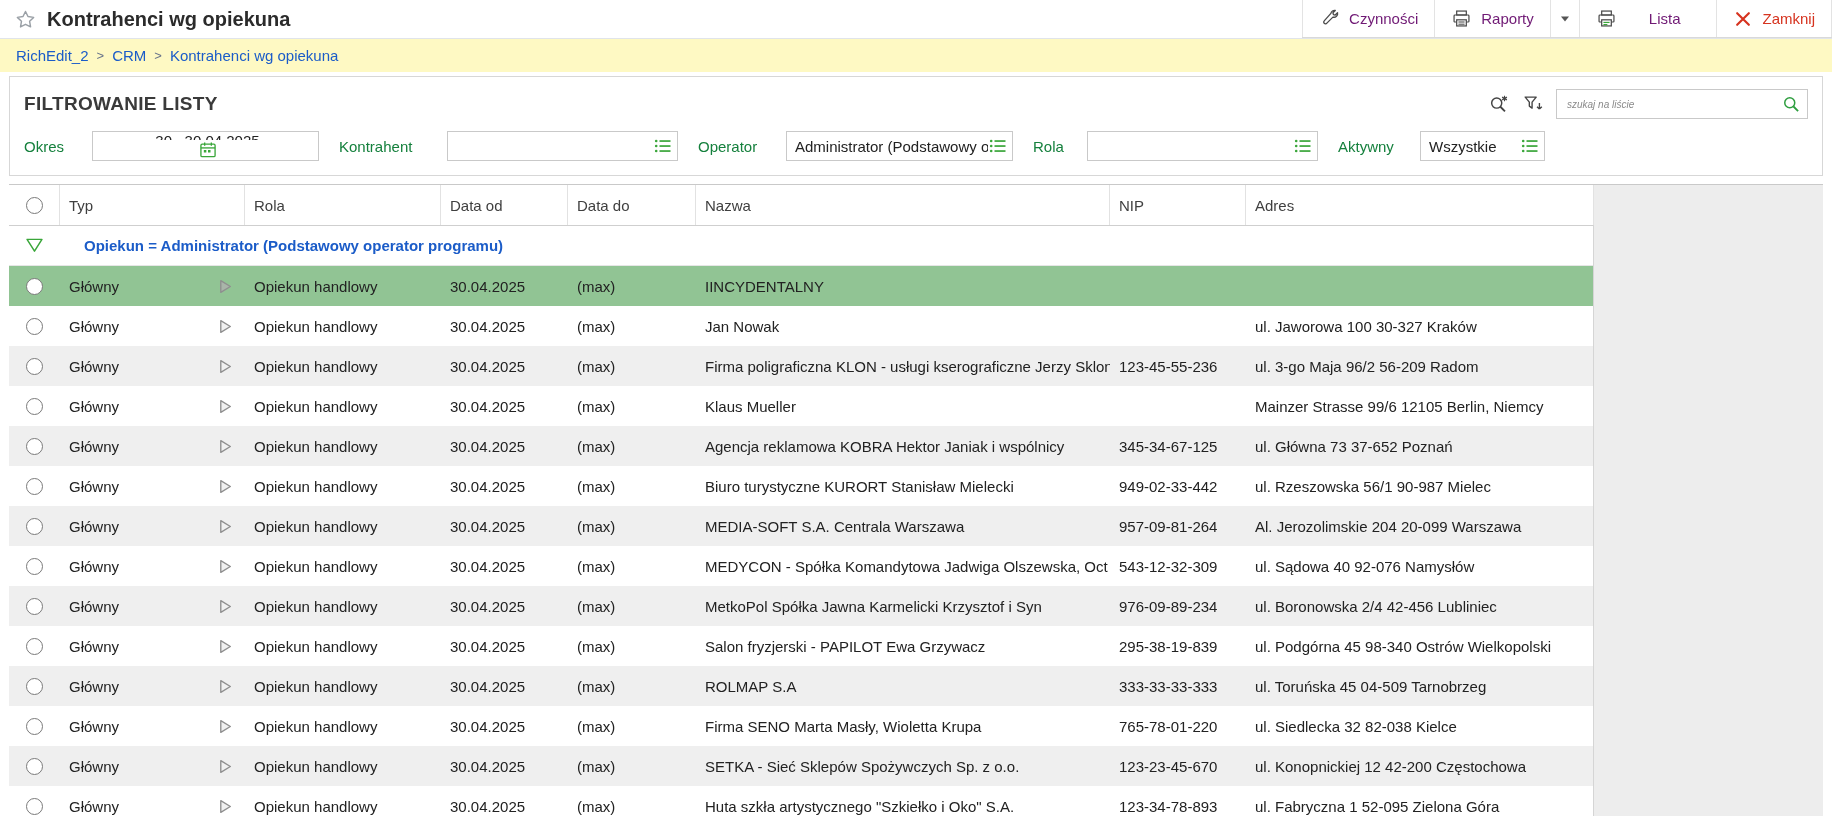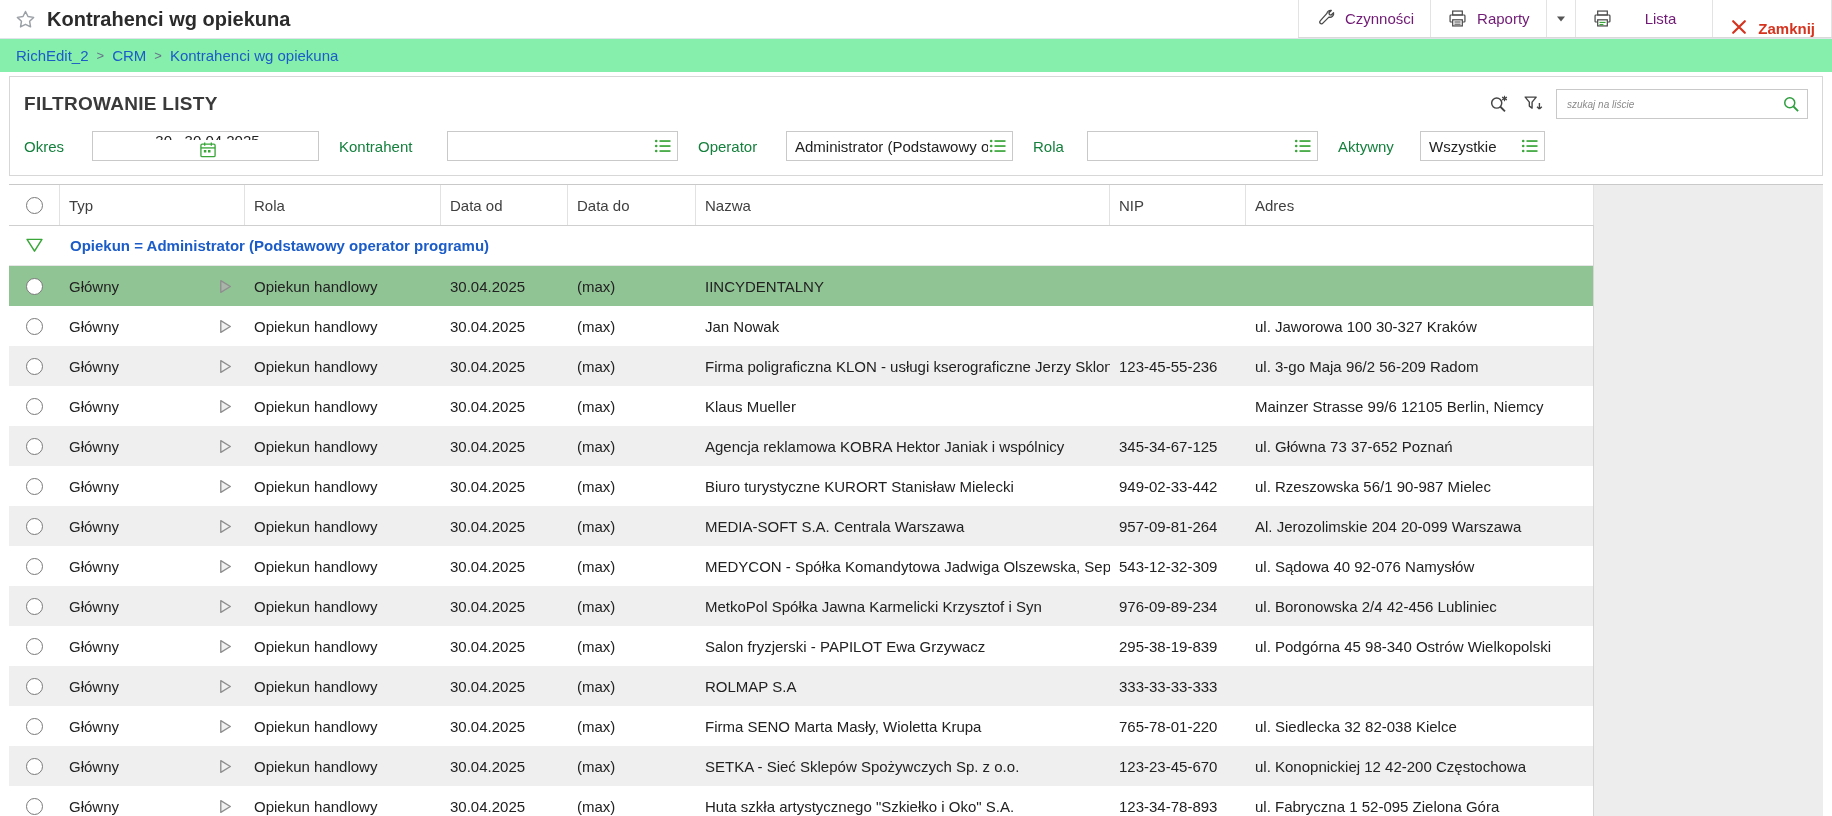--- a/index.html
+++ b/index.html
@@ -9,25 +9,25 @@
 
   
   .titlebar { height:38px; display:flex; align-items:stretch; background:#fff; flex:0 0 auto; }
   .titlebar-left { display:flex; align-items:center; padding-left:14px; gap:10px; }
   .page-title { font-size:20px; font-weight:700; color:#2b2b2b; }
   .titlebar-actions { margin-left:auto; display:flex; align-items:stretch; border-bottom:1px solid #d9d9d9; }
   .tb-btn { display:flex; align-items:center; gap:9px; padding:0 16px; border-left:1px solid #e3e3e3; background:#fff; font-size:15px; color:#701a75; cursor:pointer; }
   .tb-btn:last-child { border-right:1px solid #e3e3e3; }
   .tb-btn.tb-narrow { padding:0 9px; }
   .tb-btn.tb-lista { gap:32px; padding-right:36px; }
-  .tb-btn.tb-close { color:#d6331f; font-weight:700;align-items:flex-end; }
+  .tb-btn.tb-close { color:#d6331f; font-weight:400; }
   .tb-icon { display:flex; align-items:center; }
 
   
-  .breadcrumb { height:34px; background:#86efac; border-top:1px solid #e0e4ea; display:flex; align-items:center; padding-left:16px; font-size:15px; flex:0 0 auto; }
+  .breadcrumb { height:34px; background:#fef9c3; border-top:1px solid #e0e4ea; display:flex; align-items:center; padding-left:16px; font-size:15px; flex:0 0 auto; }
   .crumb { color:#1b5cc8; cursor:pointer; }
   .crumb-sep { margin:0 8px; color:#67738a; font-size:13px; }
 
   
   .filter-panel { margin:4px 9px 0 9px; border:1px solid #d7d7d7; background:#fff; padding:10px 14px 14px 14px; flex:0 0 auto; }
   .filter-top { display:flex; align-items:center; height:34px; }
   .filter-title { font-size:19px; font-weight:700; color:#3a3a3a; letter-spacing:.3px; }
   .filter-tools { margin-left:auto; display:flex; align-items:center; gap:12px; }
   .tool-icon { display:flex; align-items:center; cursor:pointer; }
   .search-box { width:252px; height:30px; border:1px solid #c9c9c9; display:flex; align-items:center; padding:0 6px 0 10px; background:#fff; }
@@ -56,21 +56,21 @@
   .col-dataod { width:127px; flex:0 0 127px; }
   .col-datado { width:128px; flex:0 0 128px; }
   .col-nazwa { width:414px; flex:0 0 414px; }
   .col-nip { width:136px; flex:0 0 136px; }
   .col-adres { width:348px; flex:0 0 348px; }
 
   .radio { width:17px; height:17px; border:1.5px solid #7a7a7a; border-radius:50%; background:#fff; display:inline-block; }
 
   .group-row { display:flex; align-items:center; height:40px; background:#fff; border-bottom:1px solid #e6e6e6; }
   .group-funnel { width:51px; flex:0 0 51px; display:flex; justify-content:center; align-items:center; }
-  .group-label { color:#1b5cc8; font-weight:700; margin-left:10px; white-space:nowrap; }
+  .group-label { color:#1b5cc8; font-weight:700; margin-left:24px; white-space:nowrap; }
 
   .grid-row { display:flex; align-items:center; height:40px; background:#fff; }
   .grid-row.alt { background:#efefef; }
   .grid-row.selected { background:#91c494; }
   .cell { padding-left:9px; white-space:nowrap; overflow:hidden; display:flex; align-items:center; height:100%; }
   .cell.col-radio { justify-content:center; padding-left:0; }
   .cell.col-typ { justify-content:space-between; padding-right:12px; }
   .tri { display:flex; align-items:center; }
   .grid-row.selected .tri path { fill:#a9b5a9; }
 </style>
@@ -439,21 +439,21 @@
       <span>Główny</span>
       <span class="tri">
         <svg viewBox="0 0 16 16" width="17" height="17">
                   <path d="M4.5 2.5l9 5.5-9 5.5z" fill="#f0f0f0" stroke="#8f8f8f" stroke-width="1.3" stroke-linejoin="round"></path>
                 </svg>
       </span>
     </div>
     <div class="cell col-rola">Opiekun handlowy</div>
     <div class="cell col-dataod">30.04.2025</div>
     <div class="cell col-datado">(max)</div>
-    <div class="cell col-nazwa">MEDYCON - Spółka Komandytowa Jadwiga Olszewska, Sep</div>
+    <div class="cell col-nazwa">MEDYCON - Spółka Komandytowa Jadwiga Olszewska, Oct</div>
     <div class="cell col-nip">543-12-32-309</div>
     <div class="cell col-adres">ul. Sądowa 40 92-076 Namysłów</div>
   </div>
           <div class="grid-row alt">
     <div class="cell col-radio">
               <span class="radio"></span>
             </div>
     <div class="cell col-typ">
       <span>Główny</span>
       <span class="tri">
@@ -498,20 +498,21 @@
         <svg viewBox="0 0 16 16" width="17" height="17">
                   <path d="M4.5 2.5l9 5.5-9 5.5z" fill="#f0f0f0" stroke="#8f8f8f" stroke-width="1.3" stroke-linejoin="round"></path>
                 </svg>
       </span>
     </div>
     <div class="cell col-rola">Opiekun handlowy</div>
     <div class="cell col-dataod">30.04.2025</div>
     <div class="cell col-datado">(max)</div>
     <div class="cell col-nazwa">ROLMAP S.A</div>
     <div class="cell col-nip">333-33-33-333</div>
+    <div class="cell col-adres">ul. Toruńska 45 04-509 Tarnobrzeg</div>
   </div>
           <div class="grid-row">
     <div class="cell col-radio">
               <span class="radio"></span>
             </div>
     <div class="cell col-typ">
       <span>Główny</span>
       <span class="tri">
         <svg viewBox="0 0 16 16" width="17" height="17">
                   <path d="M4.5 2.5l9 5.5-9 5.5z" fill="#f0f0f0" stroke="#8f8f8f" stroke-width="1.3" stroke-linejoin="round"></path>

